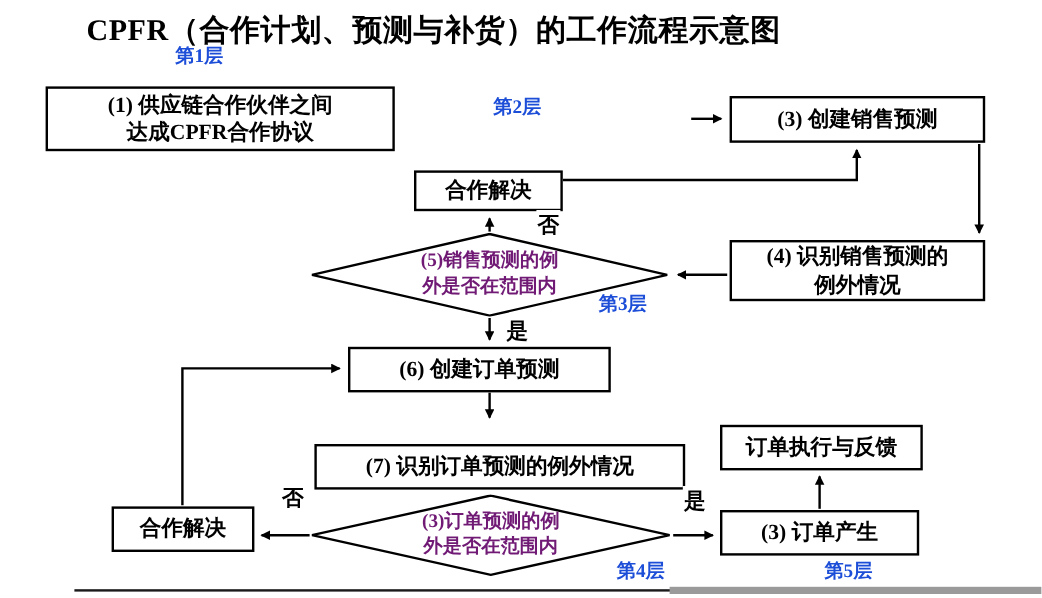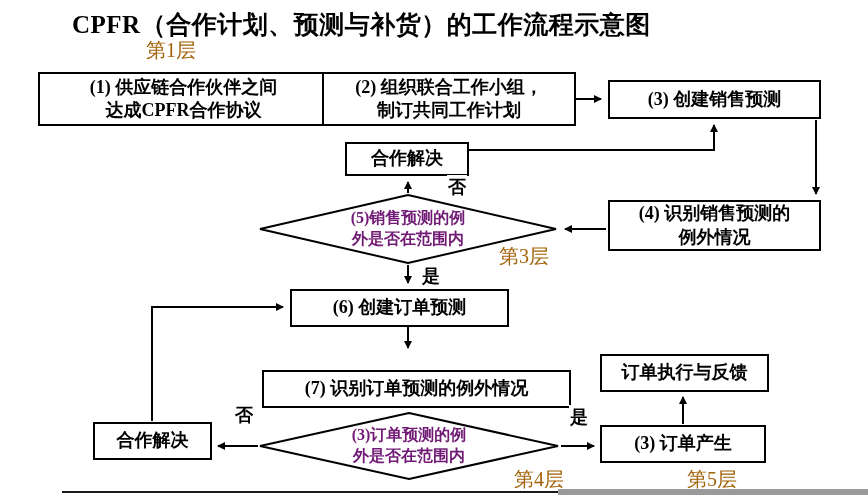--- a/index.html
+++ b/index.html
@@ -11,21 +11,21 @@
     overflow:hidden;
     padding-left:44px;
   }
   .title{
     position:absolute;
     font-size:25px;font-weight:bold;color:#000;
     letter-spacing:0.5px;white-space:nowrap;
   }
   .layer{
     position:absolute;
-    font-size:20px;font-weight:normal;color:#a16207;white-space:nowrap;
+    font-size:16px;font-weight:bold;color:#1d4ed8;white-space:nowrap;
   }
   .box{
     position:absolute;
     border:2px solid #000;background:#fff;
     display:flex;align-items:center;justify-content:center;
     text-align:center;font-size:18px;font-weight:bold;color:#000;
     line-height:1.3;white-space:pre-line;
     box-sizing:border-box;padding:1px 4px;
     z-index:2;
   }
@@ -80,22 +80,20 @@
 
   <div class="layer" style="left:146px;top:37px;">第1层</div>
   <div class="layer" style="left:411px;top:37px;margin-top:42px;">第2层</div>
   <div class="layer" style="left:499px;top:243px;">第3层</div>
   <div class="layer" style="left:514px;top:466px;">第4层</div>
   <div class="layer" style="left:687px;top:466px;">第5层</div>
 
   <div class="box" style="left:38px;top:72px;width:291px;height:54px;">(1) 供应链合作伙伴之间
 达成CPFR合作协议</div>
 
-  <div class="box" style="left:322px;top:72px;width:254px;height:54px;">(2) 组织联合工作小组，
-制订共同工作计划</div>
 
   <div class="box" style="left:608px;top:80px;width:213px;height:39px;">(3) 创建销售预测</div>
 
   <div class="box" style="left:345px;top:142px;width:124px;height:34px;">合作解决</div>
 
   <div class="box" style="left:608px;top:200px;width:213px;height:51px;">(4) 识别销售预测的
 例外情况</div>
 
   <div class="diamond" style="left:258px;top:194px;width:300px;height:70px;">
     <svg width="300" height="70">

